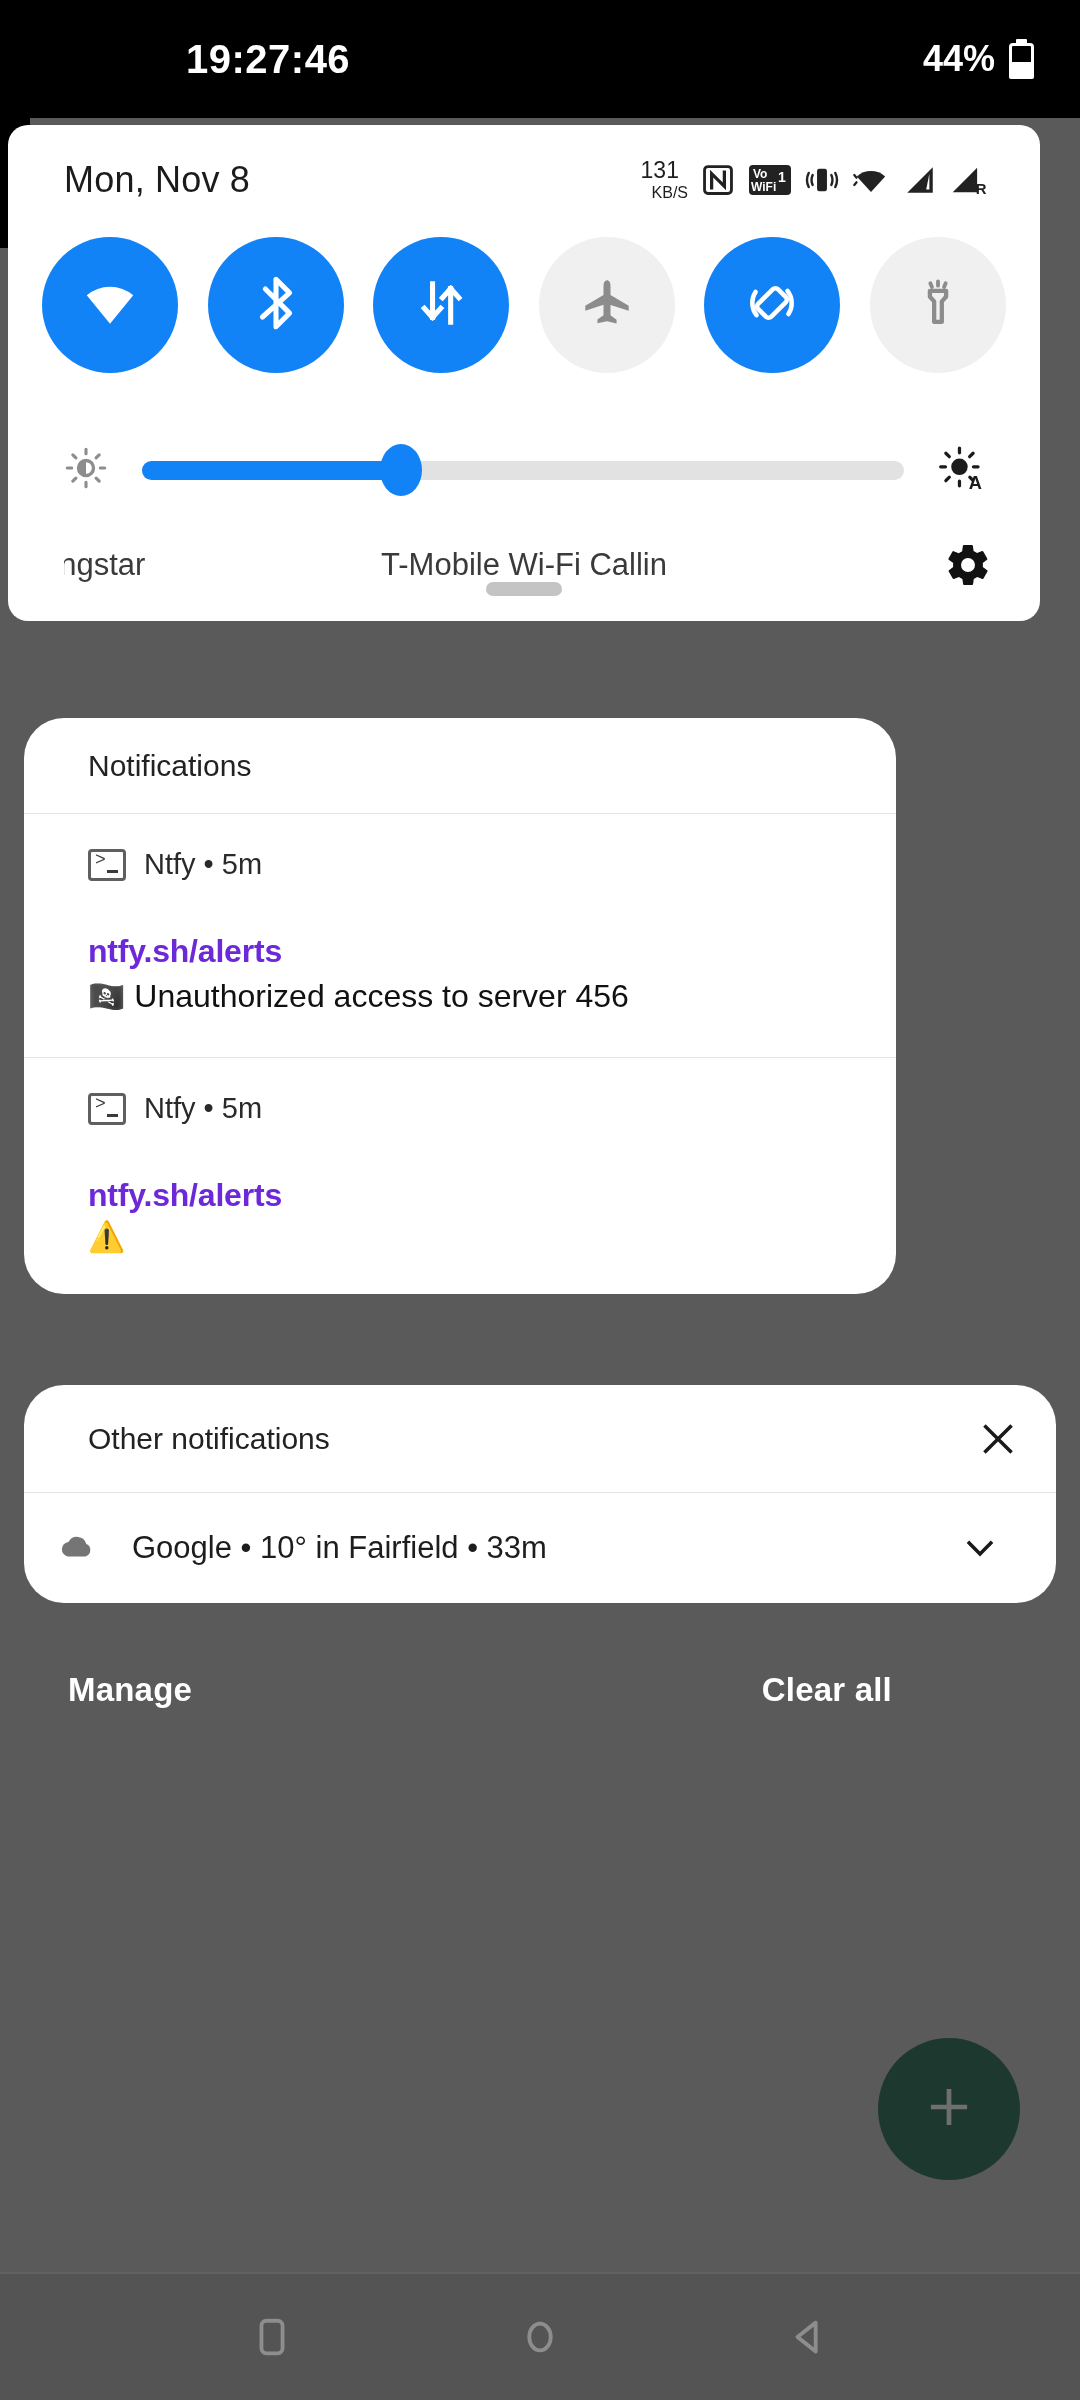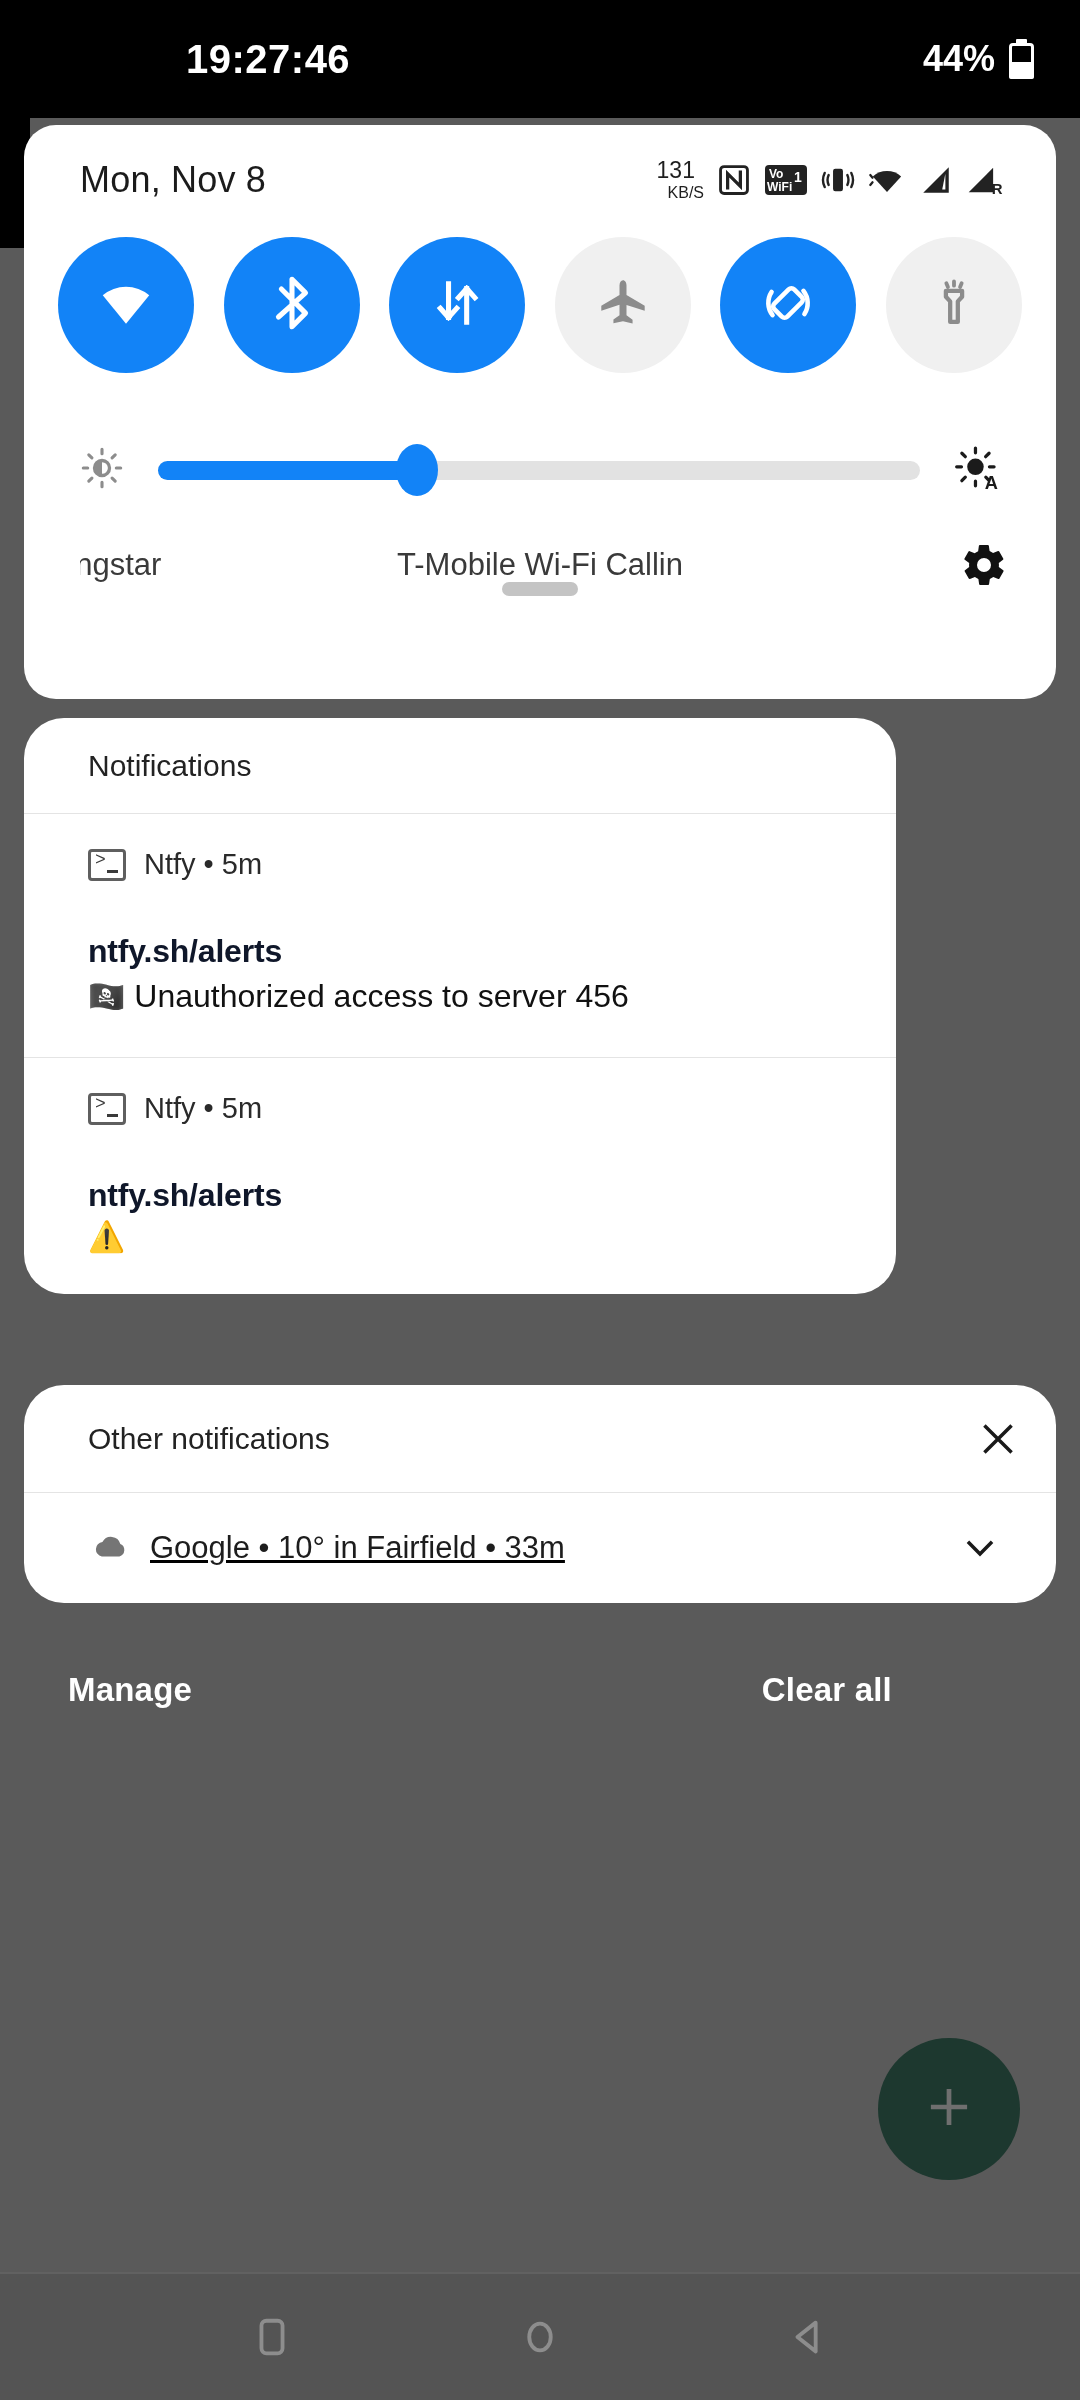--- a/index.html
+++ b/index.html
@@ -53,24 +53,24 @@
   
   #left-black-strip {
     position: absolute; left: 0; top: 118px;
     width: 30px; height: 130px;
     background: #000;
     z-index: 5;
   }
 
   
   #qs-card {
-    position: absolute; left: 24px; top: 125px;
-    width: 1032px; height: 574px;
+    position: absolute; left: 8px; top: 125px;
+    width: 1032px; height: 496px;
     background: #fff;
-    border-radius: 32px;
+    border-radius: 20px;
     z-index: 10;
     overflow: hidden;
   }
   #qs-header {
     position: absolute; top: 0; left: 0; right: 0; height: 110px;
     display: flex; align-items: center;
     padding: 0 52px 0 56px;
   }
   #qs-date { font-size: 36px; color: #1b1b1b; letter-spacing: 0.2px; }
   #qs-sysicons {
@@ -173,21 +173,21 @@
     content: ">"; position: absolute; left: 4px; top: -1px;
     font-family: "Liberation Mono", monospace;
     font-size: 18px; color: #3a3a3a; line-height: 1;
   }
   .app-icon-terminal::after {
     content: ""; position: absolute; left: 16px; top: 18px;
     width: 11px; height: 3px; background: #3a3a3a;
   }
   .notif-meta-text { font-size: 29px; color: #2a2a2a; }
   .notif-title {
-    font-size: 32px; font-weight: 700; color: #0f172a;
+    font-size: 32px; font-weight: 700; color: #6d28d9;
     margin-bottom: 8px; letter-spacing: -0.2px;
   }
   .notif-body {
     font-size: 32px; color: #111;
     display: flex; align-items: center; gap: 9px;
   }
   .emoji { font-size: 30px; line-height: 1; }
 
   
   #other-card {
@@ -198,21 +198,21 @@
   }
   #other-header {
     height: 108px; display: flex; align-items: center;
     padding: 0 38px 0 64px;
     border-bottom: 1px solid #e4e4e4;
   }
   #other-header-label { font-size: 30px; color: #222; }
   #other-close-btn { margin-left: auto; display: flex; }
   #other-row {
     height: 110px; display: flex; align-items: center;
-    padding: 0 56px 0 68px; gap: 20px; text-decoration: underline;
+    padding: 0 56px 0 34px; gap: 36px;
   }
   #other-row-label { font-size: 31px; color: #1d1d1d; }
   #other-row-chevron { margin-left: auto; display: flex; }
 
   
   #shade-actions {
     position: absolute; left: 0; top: 1635px;
     width: 960px; height: 110px;
     display: flex; align-items: center;
     padding: 0 68px; z-index: 10;

